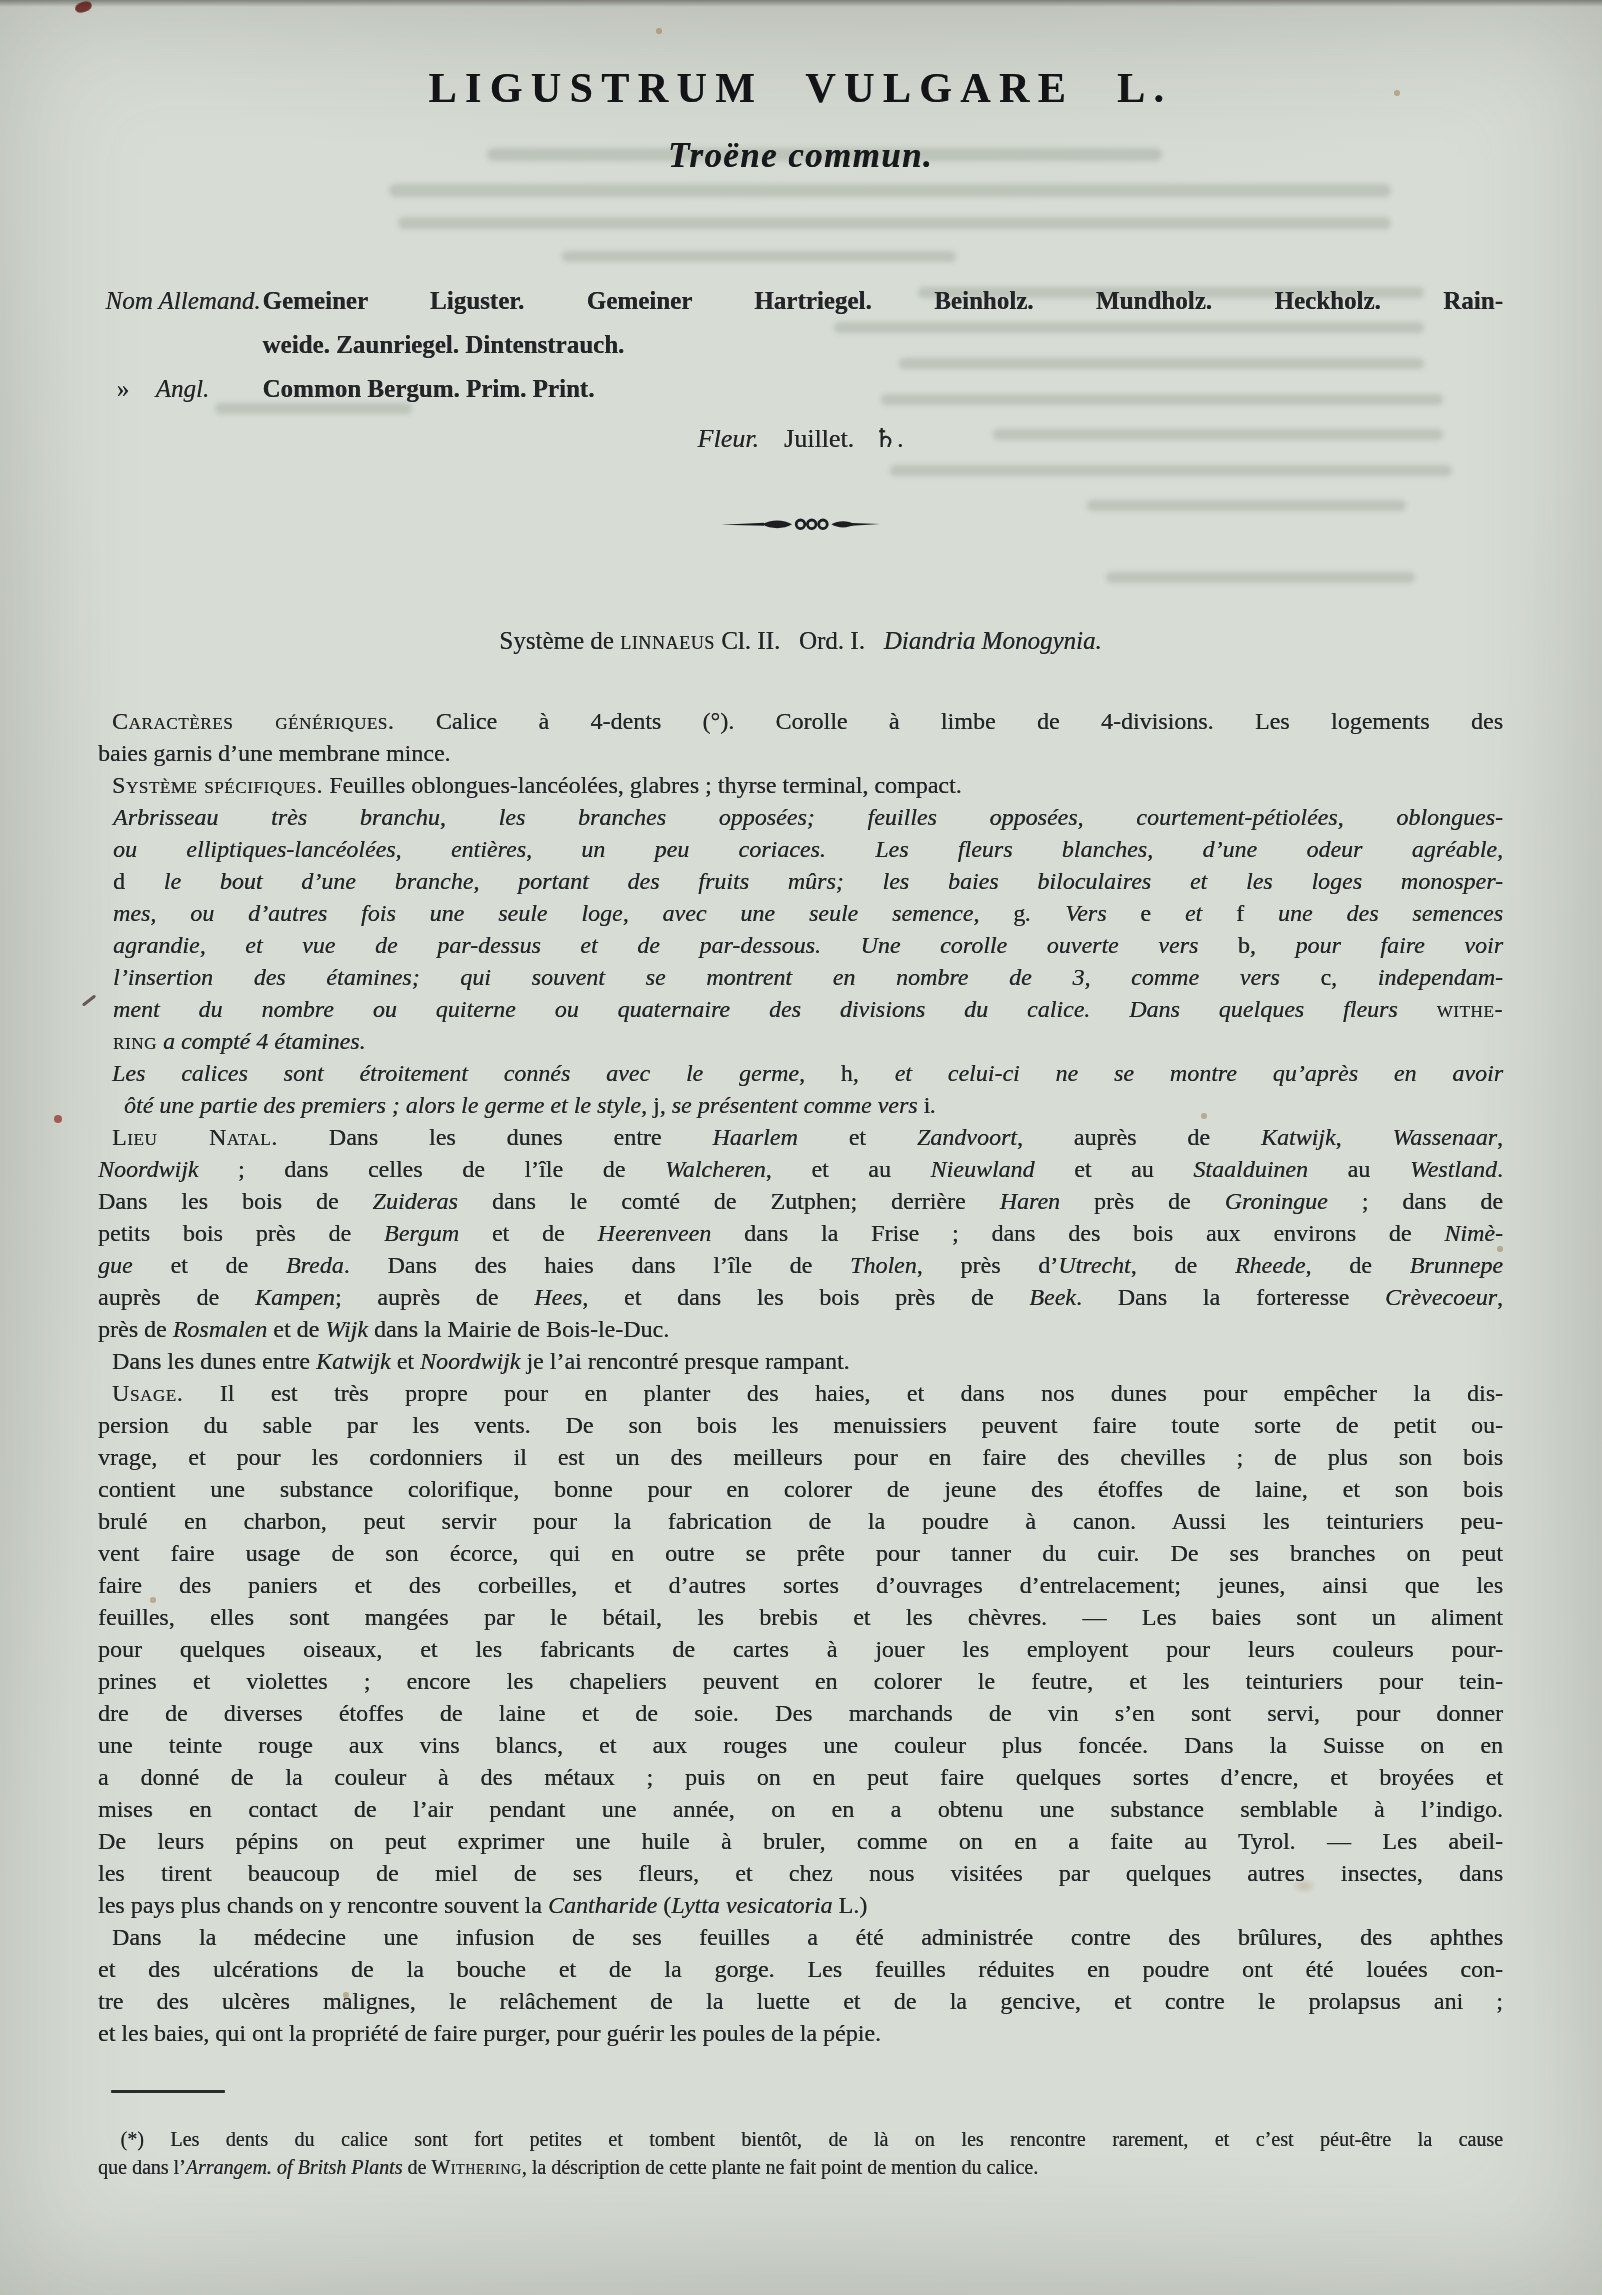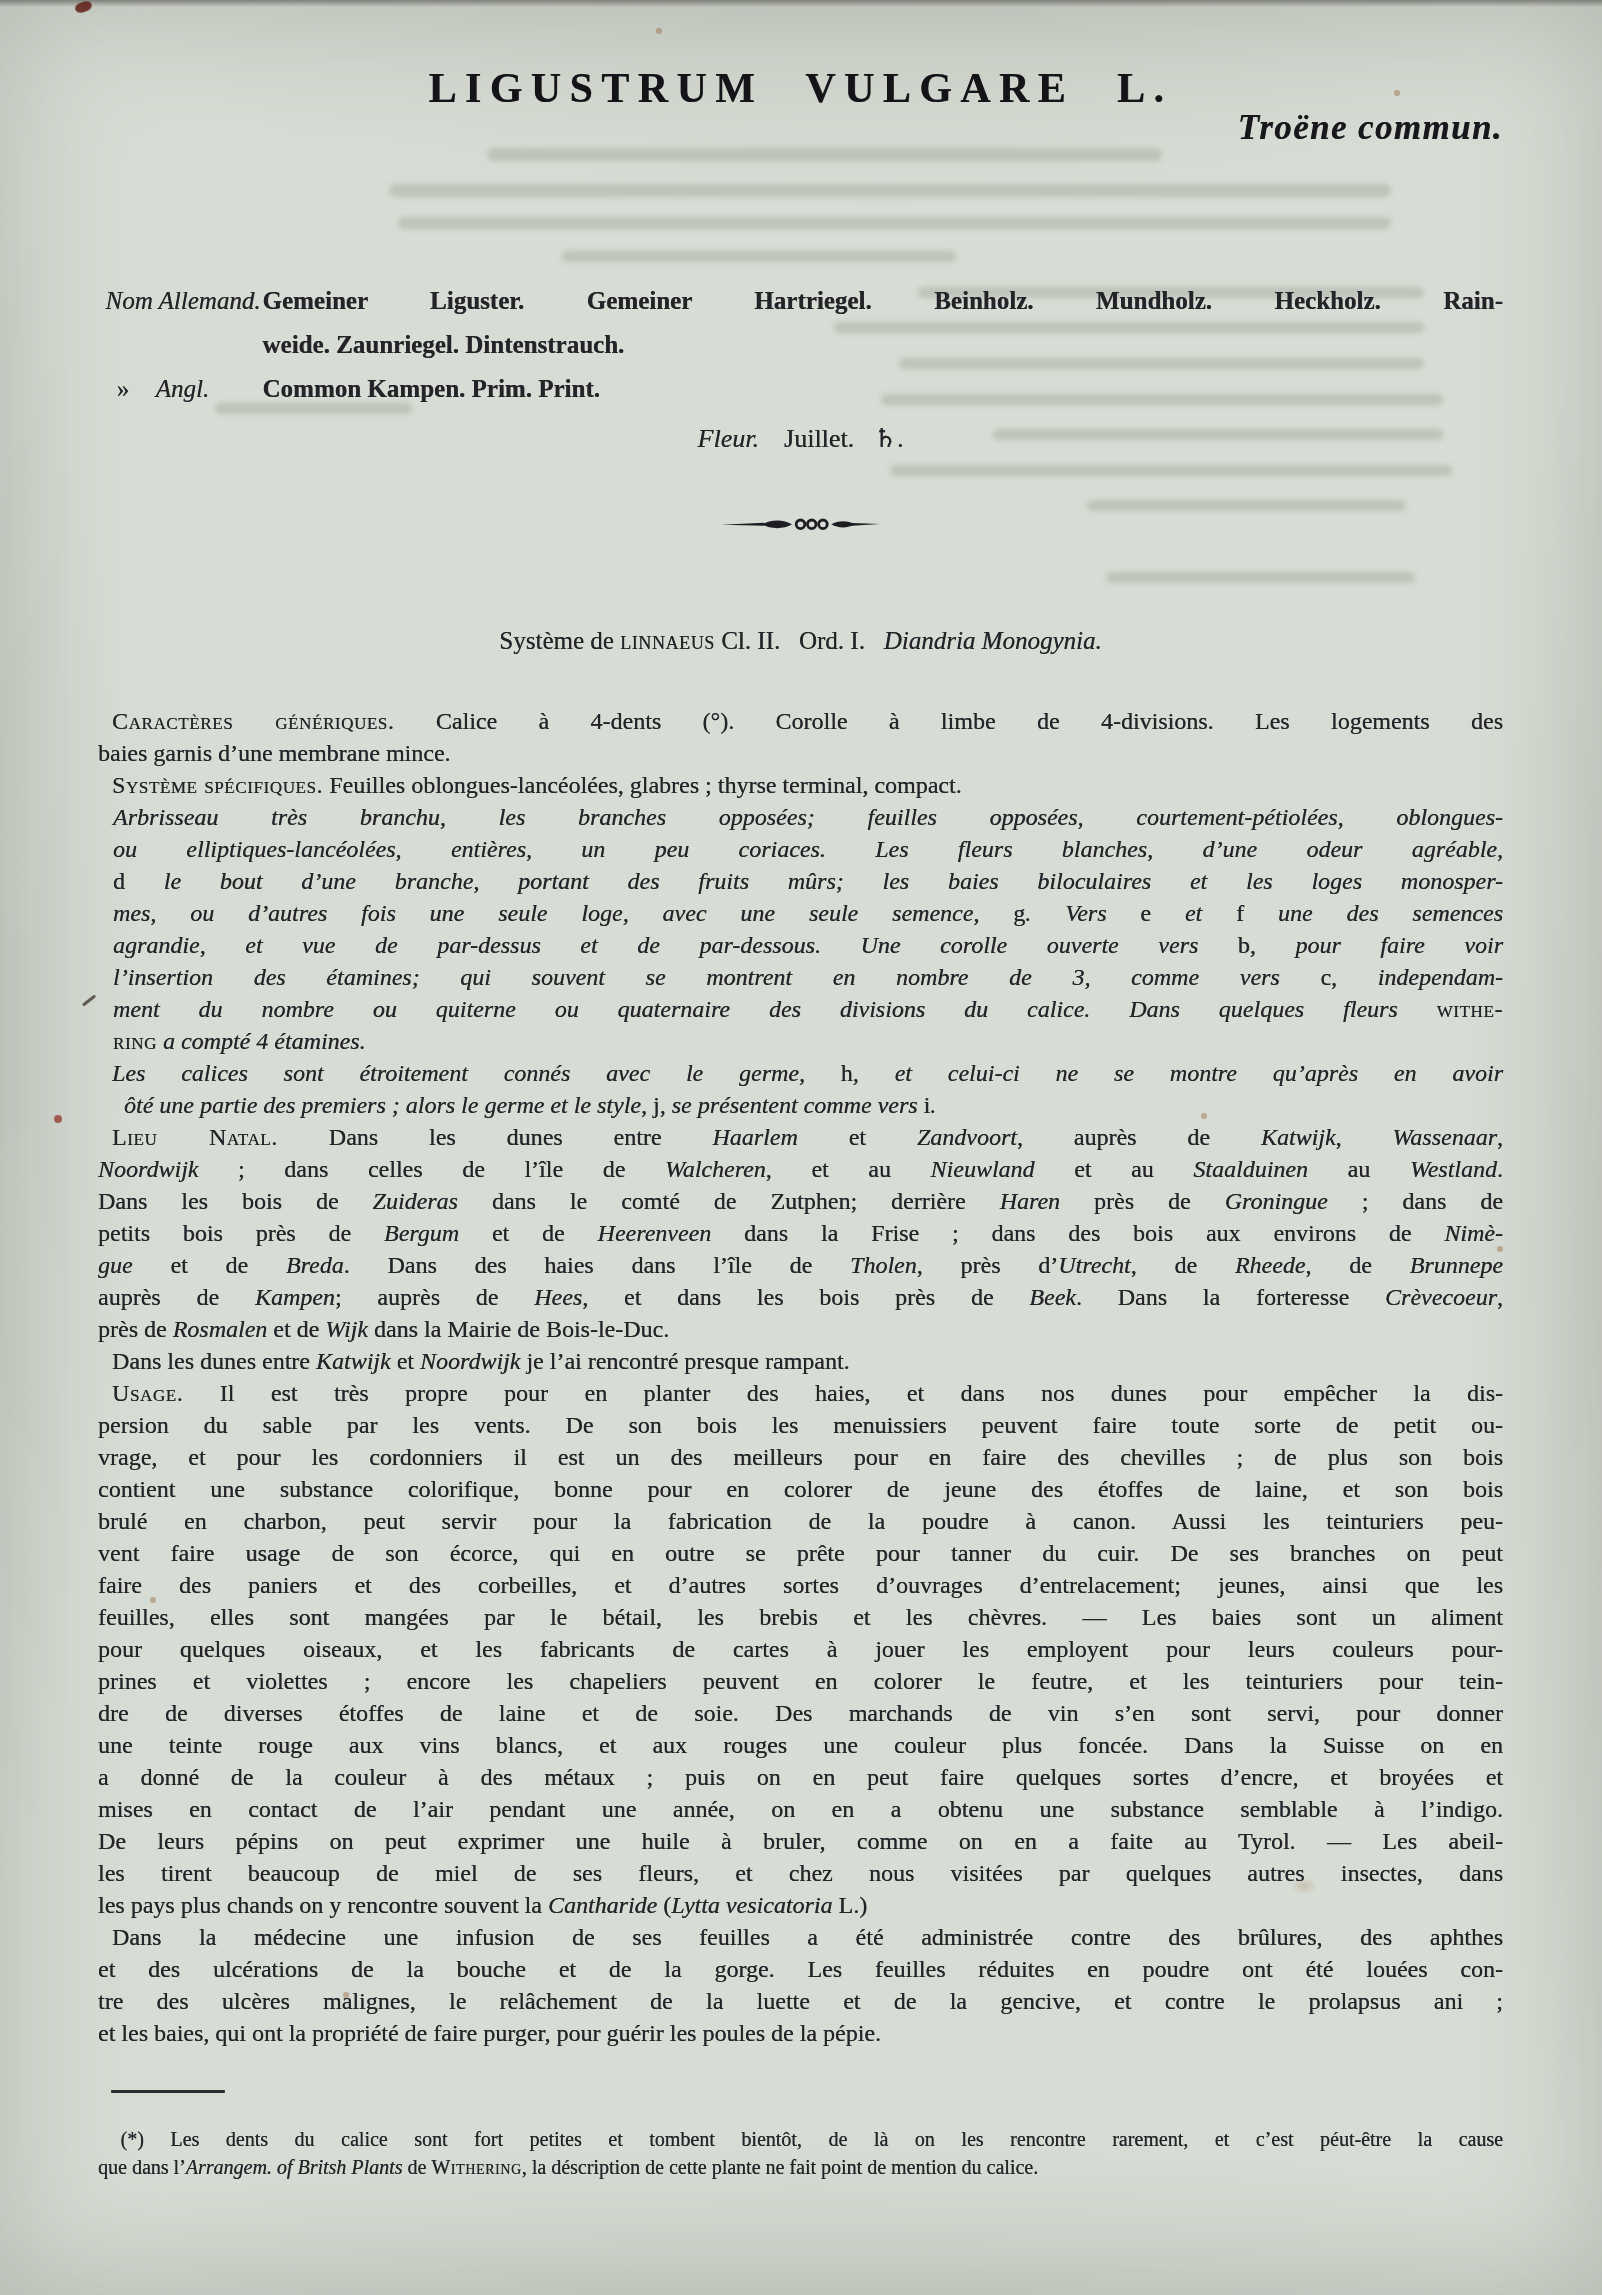--- a/index.html
+++ b/index.html
@@ -18,21 +18,21 @@
     color:#232328;
     text-shadow:0.3px 0 0 rgba(28,28,34,.75);
   }
   .topshade { position:absolute; top:0; left:0; width:100%; height:6.6px;
     background:linear-gradient(to bottom, rgba(45,45,40,.45), rgba(45,45,40,0)); }
   .col { position:absolute; left:98px; width:1405px; }
 
   
   .title { top:64px; text-align:center; font-size:42px; font-weight:bold;
     letter-spacing:8.4px; word-spacing:24px; color:#141418; }
-  .subtitle { top:108px; text-align:right; font-size:35px; font-weight:bold;
+  .subtitle { top:136px; text-align:center; font-size:35px; font-weight:bold;
     font-style:italic; letter-spacing:1.4px; color:#17171c; }
 
   
   .names { top:279px; font-size:25px; line-height:44px; }
   .names .row { display:flex; }
   .names .lab { flex:none; width:157px; padding-left:7.5px; font-style:italic; }
   .names .val { flex:1; font-weight:bold; }
   .names .ditto { display:inline-block; width:39px; padding-left:11.2px; font-style:normal; }
 
   .fleur { top:423px; text-align:center; font-size:26px; }
@@ -114,21 +114,21 @@
     <div class="row">
       <div class="lab">Nom Allemand.</div>
       <div class="val">
           <div class="line">Gemeiner Liguster.  Gemeiner Hartriegel.  Beinholz.  Mundholz.  Heckholz.  Rain-</div>
           <div class="line last">weide.  Zaunriegel.  Dintenstrauch.</div>
         </div>
     </div>
     <div class="row">
       <div class="lab"><span class="ditto">»</span><span>Angl.</span></div>
       <div class="val">
-          <div class="line last">Common Kampen.  Prim.  Print.</div>
+          <div class="line last">Common Bergum.  Prim.  Print.</div>
         </div>
     </div>
   </div>
 
   <div class="col fleur"><i>Fleur.</i>  Juillet.  ♄.</div>
 
   <div class="col orn">
     <svg width="159" height="20.6" viewBox="0 0 170 22">
       <g fill="#1e1e22" stroke="none">
         <polygon points="0,11.6 46,9.4 46,12.6"></polygon>

